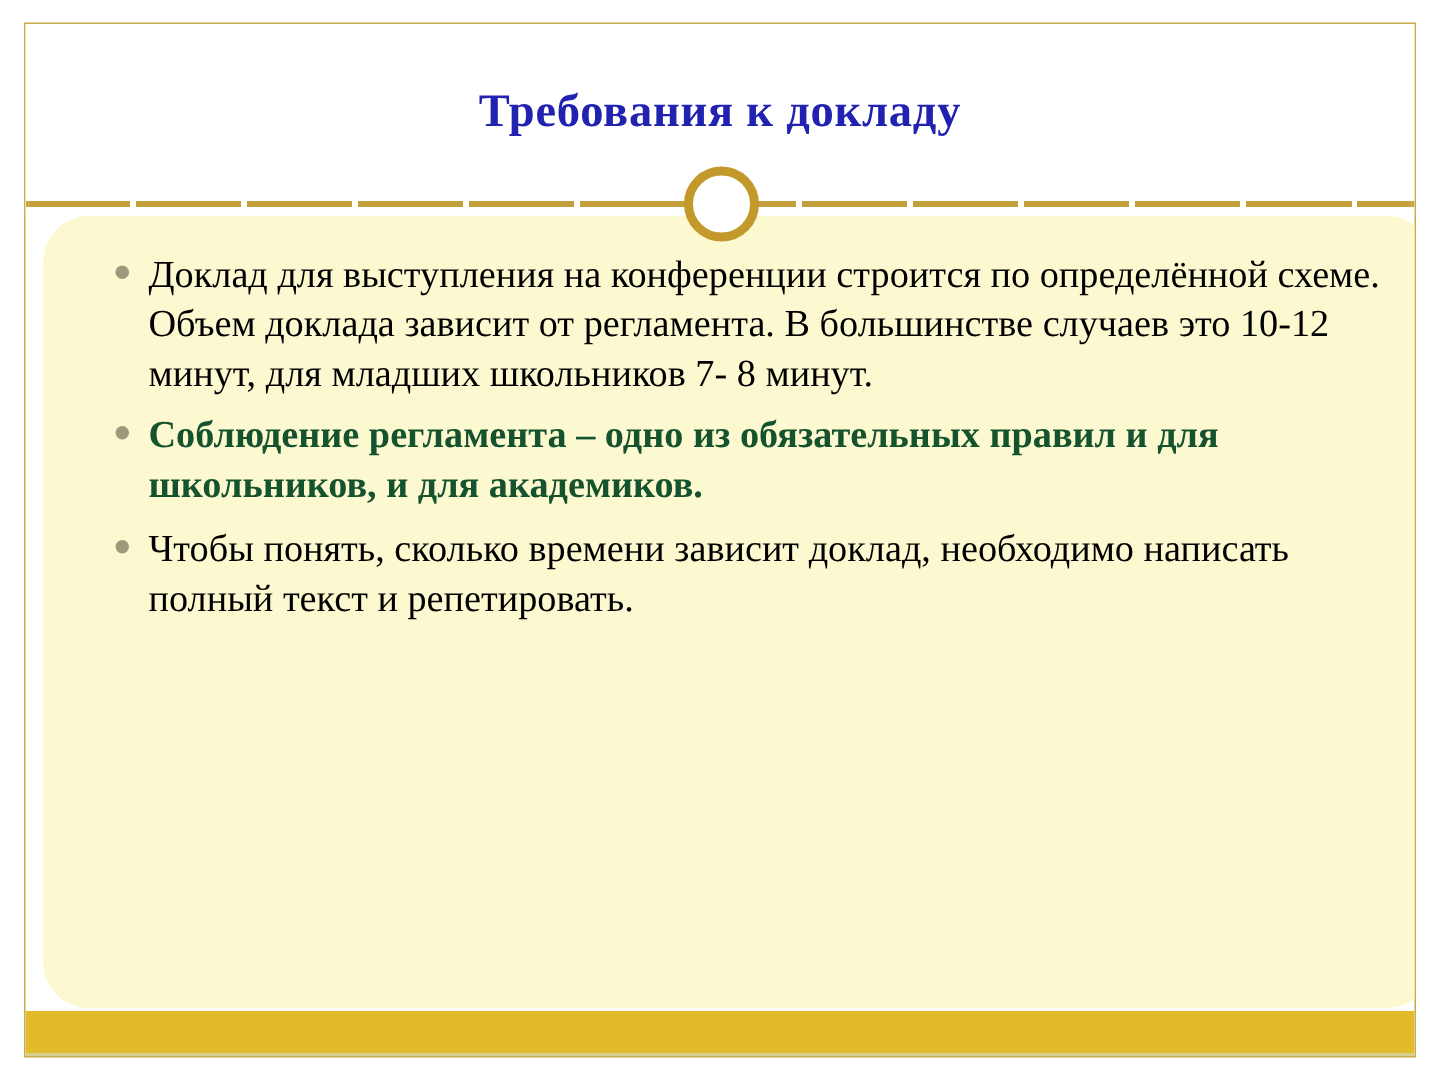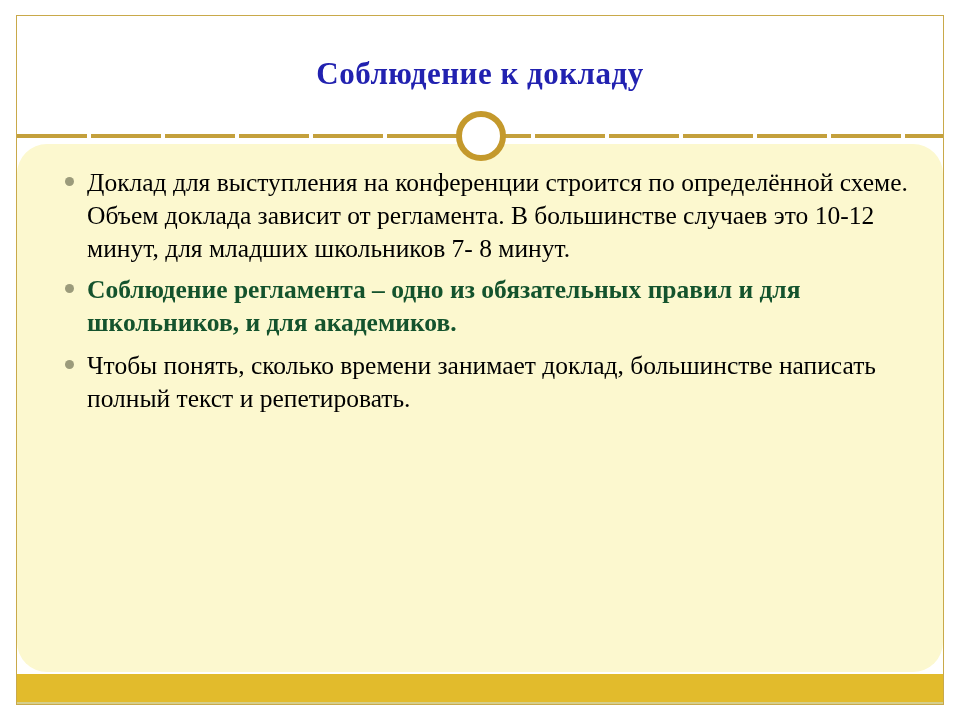--- a/index.html
+++ b/index.html
@@ -78,21 +78,21 @@
     border-radius: 50%;
     border: 6px solid #c4992c;
     background: #ffffff;
     box-sizing: content-box;
     z-index: 3;
   }
 
   
   .body-area {
     position: absolute;
-    left: 0;
+    left: 12px;
     top: 128px;
     width: 100%;
     bottom: 32px;
     background: #fcf8cf;
     z-index: 1;
     border-radius: 30px;
   }
 
   
   .ring-layer { z-index: 5; }
@@ -164,40 +164,40 @@
     background: #d5ce8c;
     z-index: 3;
   }
 </style>
 </head>
 <body>
 
 <div class="slide">
 
   <div class="title-band">
-    <div class="slide-title">Соблюдение к докладу</div>
+    <div class="slide-title">Требования к докладу</div>
   </div>
 
   <div class="body-area">
     <div class="content">
       <ul class="bullets">
 
         <li class="bullet">
           <span class="dot"></span>
           <span>Доклад  для выступления на  конференции  строится по определённой схеме. Объем доклада зависит от регламента. В большинстве случаев это 10-12 минут, для младших школьников  7- 8 минут.</span>
         </li>
 
         <li class="bullet emphasis">
           <span class="dot"></span>
           <span>Соблюдение регламента – одно из обязательных правил и для школьников, и для академиков.</span>
         </li>
 
         <li class="bullet last">
           <span class="dot"></span>
-          <span>Чтобы понять, сколько времени занимает доклад, большинстве написать полный текст и репетировать.</span>
+          <span>Чтобы понять, сколько времени зависит доклад, необходимо написать полный текст и репетировать.</span>
         </li>
 
       </ul>
     </div>
   </div>
 
   <div class="divider"></div>
   <div class="divider-ring ring-layer"></div>
 
   <div class="bottom-bar"></div>

